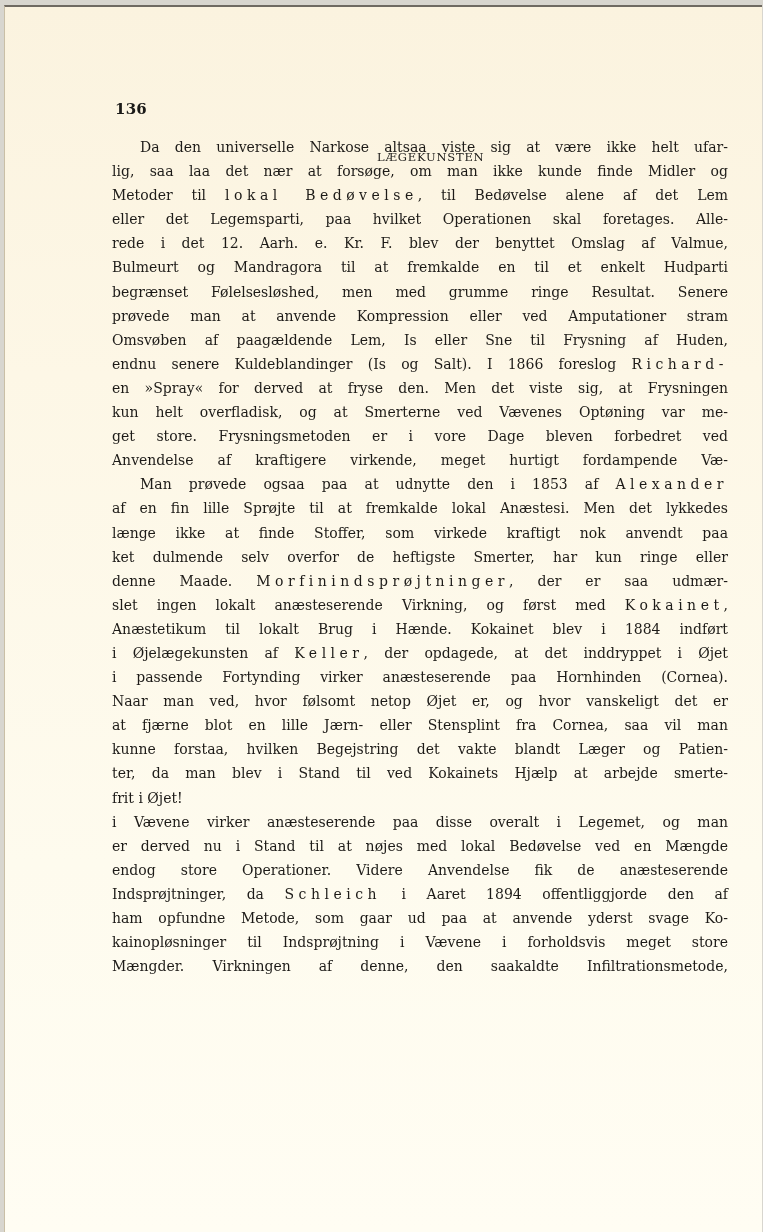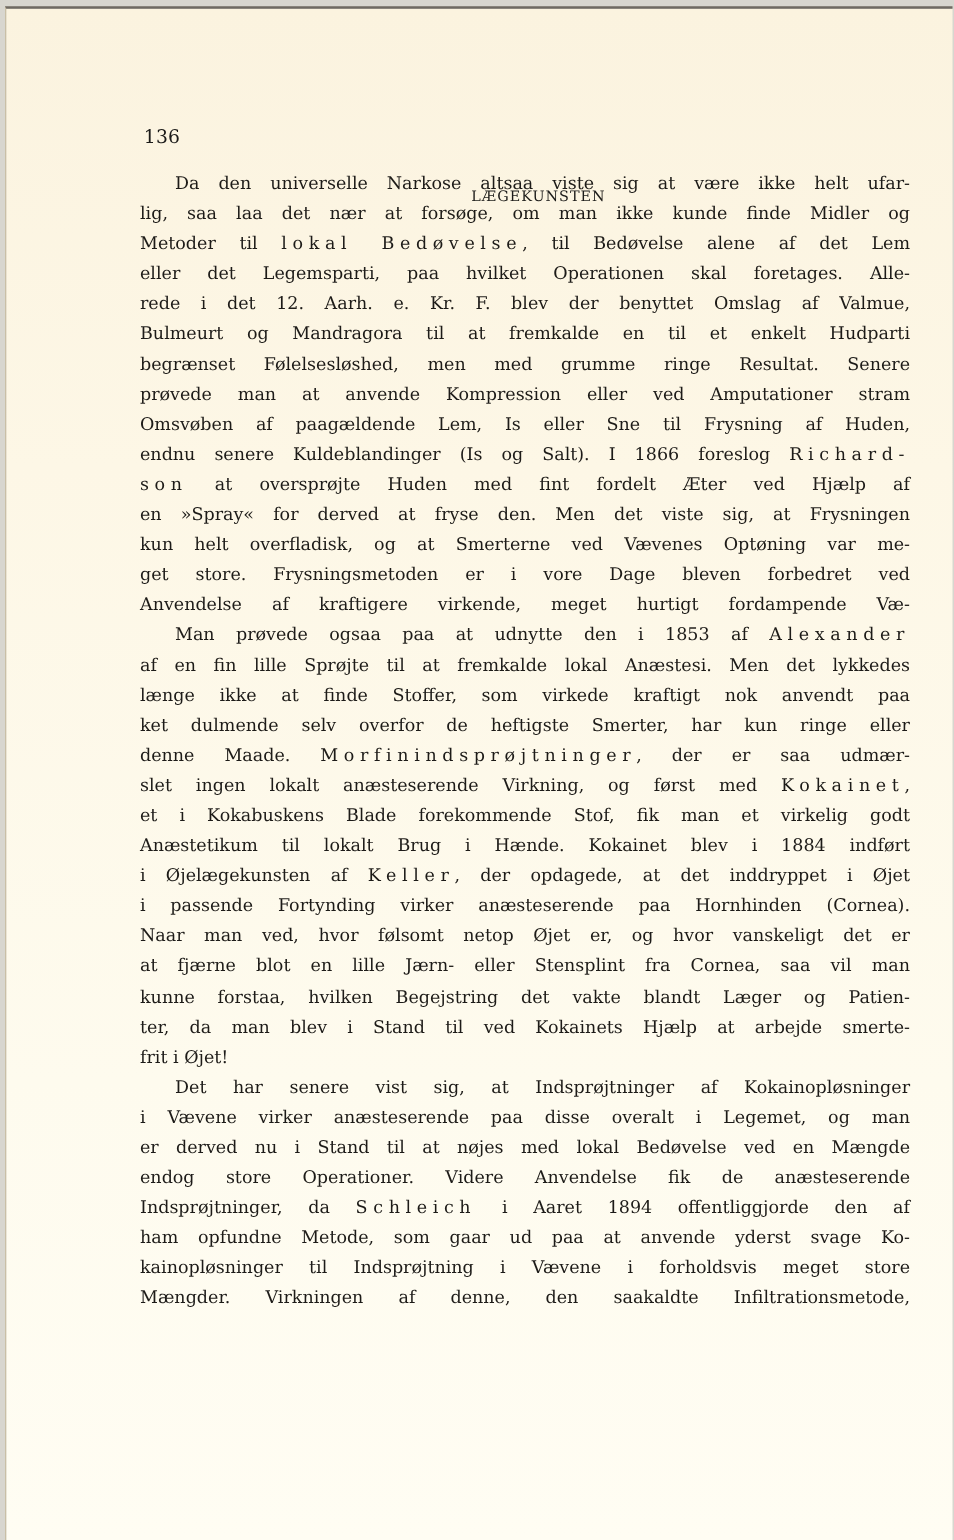--- a/index.html
+++ b/index.html
@@ -31,21 +31,21 @@
       width: 600px;
       height: 22px;
       font-family: "DejaVu Serif", "Liberation Serif", serif;
       color: #1b1a18;
     }
     .page-number {
       position: absolute;
       left: 0;
       top: 0;
       font-size: 15px;
-      font-weight: normal;
+      font-weight: bold;
       letter-spacing: 0.2px;
     }
     .header-title {
       position: absolute;
       left: 262px;
       top: 4px;
       font-size: 11.5px;
       letter-spacing: 0.8px;
       margin-top: 46px;
     }
@@ -90,45 +90,42 @@
         <span class="line indent"><span>Da den universelle Narkose altsaa viste sig at være ikke helt ufar-</span></span>
         <span class="line"><span>lig, saa laa det nær at forsøge, om man ikke kunde finde Midler og</span></span>
         <span class="line"><span>Metoder til </span><span class="spaced">lokal Bedøvelse</span><span>, til Bedøvelse alene af det Lem</span></span>
         <span class="line"><span>eller det Legemsparti, paa hvilket Operationen skal foretages. Alle-</span></span>
         <span class="line"><span>rede i det 12. Aarh. e. Kr. F. blev der benyttet Omslag af Valmue,</span></span>
         <span class="line"><span>Bulmeurt og Mandragora til at fremkalde en til et enkelt Hudparti</span></span>
         <span class="line"><span>begrænset Følelsesløshed, men med grumme ringe Resultat. Senere</span></span>
         <span class="line"><span>prøvede man at anvende Kompression eller ved Amputationer stram</span></span>
         <span class="line"><span>Omsvøben af paagældende Lem, Is eller Sne til Frysning af Huden,</span></span>
         <span class="line"><span>endnu senere Kuldeblandinger (Is og Salt). I 1866 foreslog </span><span class="spaced">Richard-</span></span>
-        <span class="line"><span class="spaced">son</span><span> at oversprøjte Huden med fint fordelt Æter ved Hjælp af</span></span>
         <span class="line"><span>en »Spray« for derved at fryse den. Men det viste sig, at Frysningen</span></span>
         <span class="line"><span>kun helt overfladisk, og at Smerterne ved Vævenes Optøning var me-</span></span>
         <span class="line"><span>get store. Frysningsmetoden er i vore Dage bleven forbedret ved</span></span>
         <span class="line"><span>Anvendelse af kraftigere virkende, meget hurtigt fordampende Væ-</span></span>
       </div>
       <div class="para-block">
         <span class="line indent"><span>Man prøvede ogsaa paa at udnytte den i 1853 af </span><span class="spaced">Alexander</span></span>
         <span class="line"><span>af en fin lille Sprøjte til at fremkalde lokal Anæstesi. Men det lykkedes</span></span>
         <span class="line"><span>længe ikke at finde Stoffer, som virkede kraftigt nok anvendt paa</span></span>
         <span class="line"><span>ket dulmende selv overfor de heftigste Smerter, har kun ringe eller</span></span>
         <span class="line"><span>denne Maade. </span><span class="spaced">Morfinindsprøjtninger</span><span>, der er saa udmær-</span></span>
         <span class="line"><span>slet ingen lokalt anæsteserende Virkning, og først med </span><span class="spaced">Kokainet</span><span>,</span></span>
-        <span class="line"><span>et i Kokabuskens Blade forekommende Stof, fik man et virkelig godt</span></span>
         <span class="line"><span>Anæstetikum til lokalt Brug i Hænde. Kokainet blev i 1884 indført</span></span>
         <span class="line"><span>i Øjelægekunsten af </span><span class="spaced">Keller</span><span>, der opdagede, at det inddryppet i Øjet</span></span>
         <span class="line"><span>i passende Fortynding virker anæsteserende paa Hornhinden (Cornea).</span></span>
         <span class="line"><span>Naar man ved, hvor følsomt netop Øjet er, og hvor vanskeligt det er</span></span>
         <span class="line"><span>at fjærne blot en lille Jærn- eller Stensplint fra Cornea, saa vil man</span></span>
         <span class="line"><span>kunne forstaa, hvilken Begejstring det vakte blandt Læger og Patien-</span></span>
         <span class="line"><span>ter, da man blev i Stand til ved Kokainets Hjælp at arbejde smerte-</span></span>
         <span class="line last"><span>frit i Øjet!</span></span>
       </div>
       <div class="para-block">
-        <span class="line indent"><span>Det har senere vist sig, at Indsprøjtninger af Kokainopløsninger</span></span>
         <span class="line"><span>i Vævene virker anæsteserende paa disse overalt i Legemet, og man</span></span>
         <span class="line"><span>er derved nu i Stand til at nøjes med lokal Bedøvelse ved en Mængde</span></span>
         <span class="line"><span>endog store Operationer. Videre Anvendelse fik de anæsteserende</span></span>
         <span class="line"><span>Indsprøjtninger, da </span><span class="spaced">Schleich</span><span> i Aaret 1894 offentliggjorde den af</span></span>
         <span class="line"><span>ham opfundne Metode, som gaar ud paa at anvende yderst svage Ko-</span></span>
         <span class="line"><span>kainopløsninger til Indsprøjtning i Vævene i forholdsvis meget store</span></span>
         <span class="line"><span>Mængder. Virkningen af denne, den saakaldte Infiltrationsmetode,</span></span>
       </div>
     </div>
 </div>

